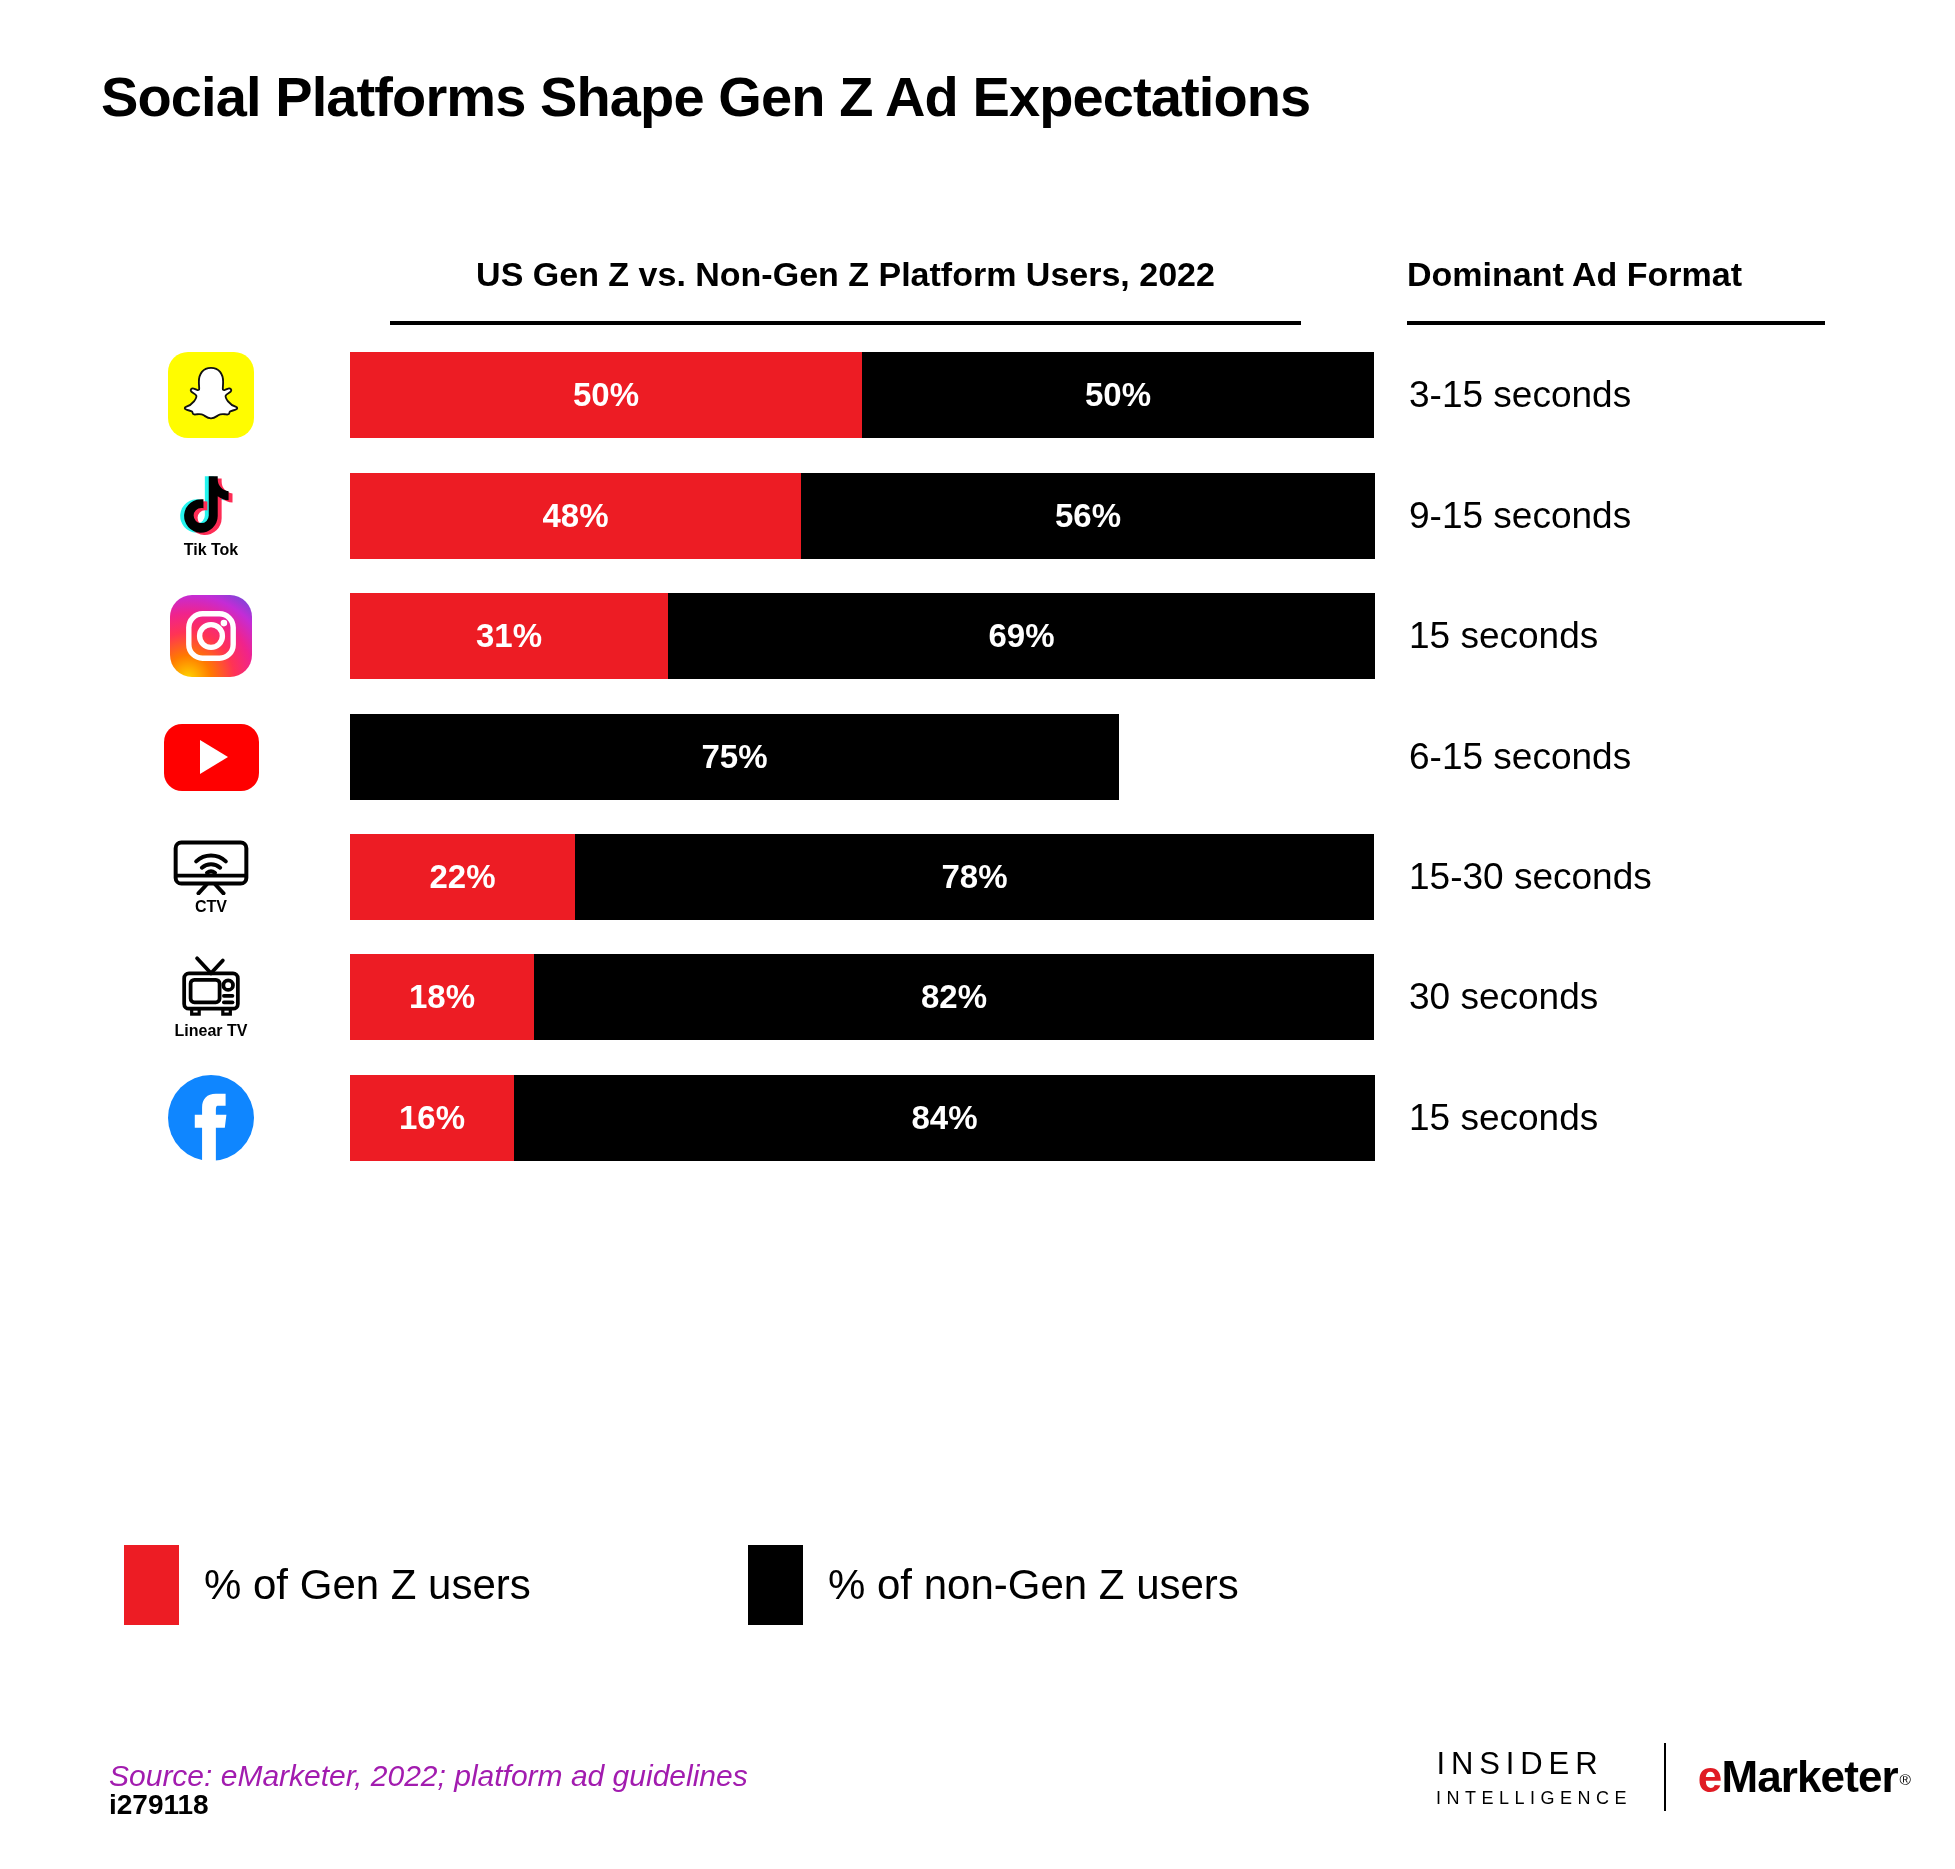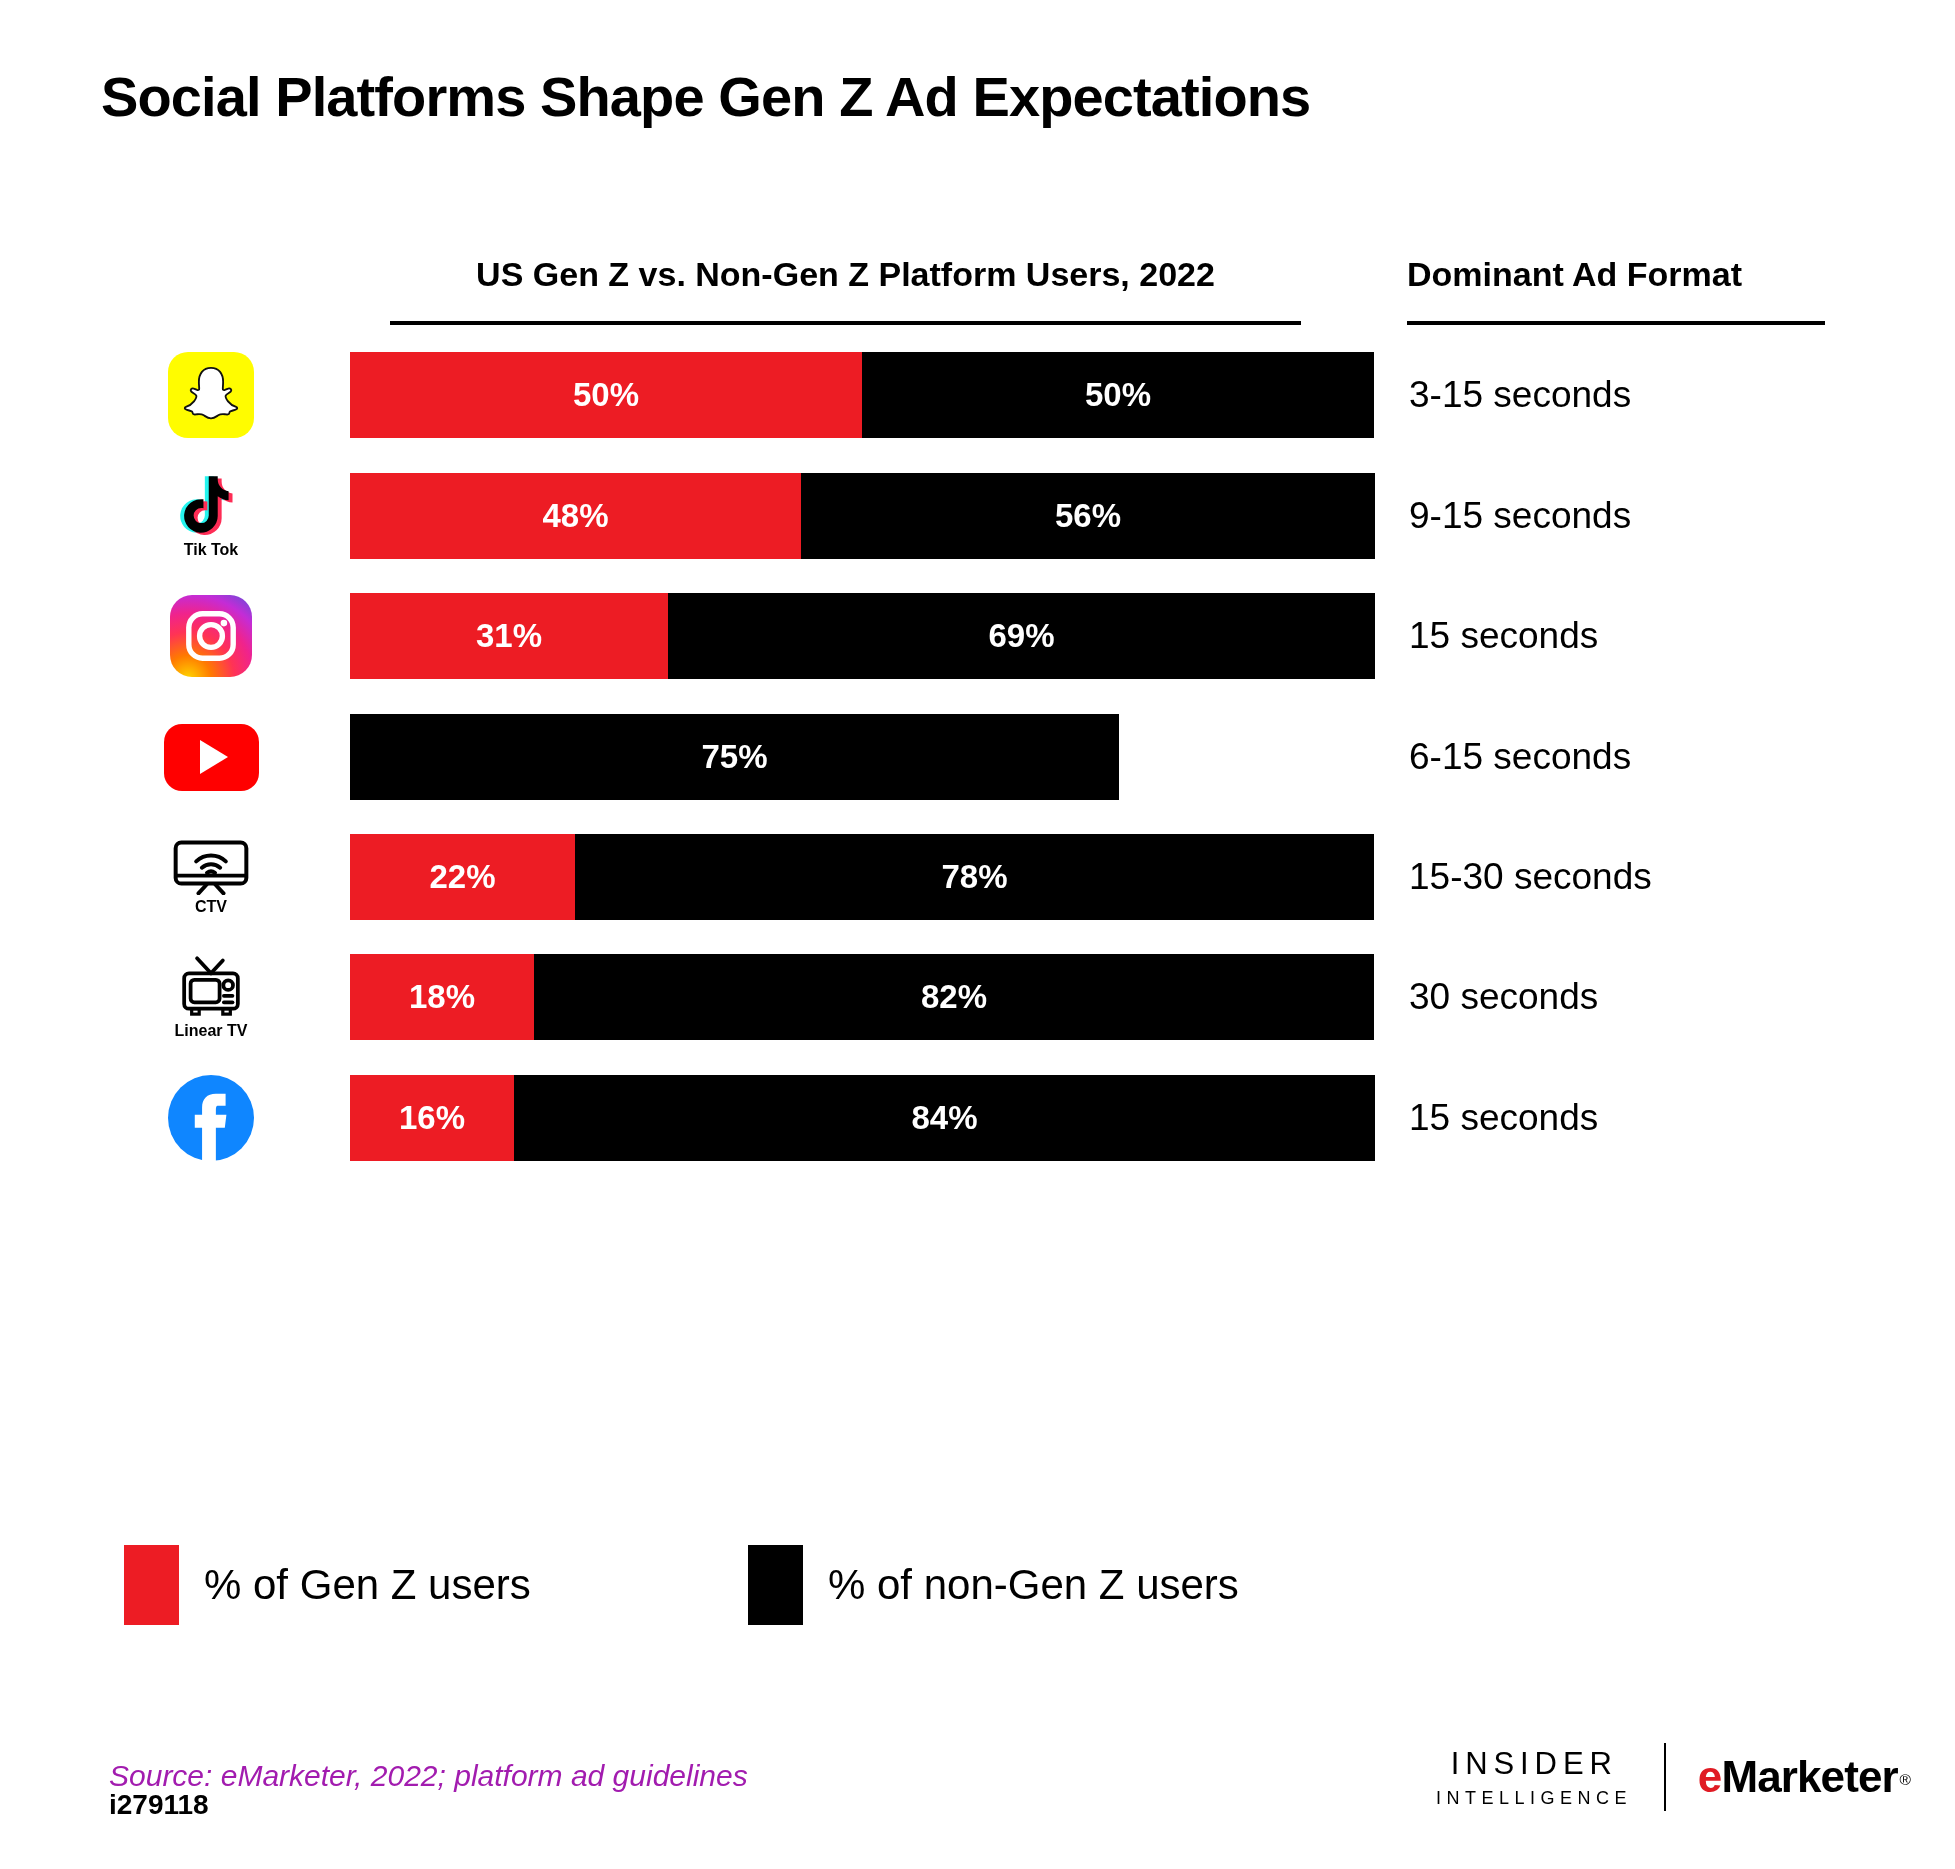--- a/index.html
+++ b/index.html
@@ -64,21 +64,21 @@
   
   .source{
     position:absolute;left:109px;top:1759px;
     font-size:30px;font-style:italic;color:#a21caf;white-space:nowrap;
   }
   .idnum{
     position:absolute;left:109px;top:1789px;
     font-size:28px;font-weight:bold;color:#000;white-space:nowrap;
   }
   .logos{position:absolute;right:45px;top:1743px;display:flex;align-items:center;}
-  .insider{display:flex;flex-direction:column;align-items:center;line-height:1;}
+  .insider{display:flex;flex-direction:column;align-items:flex-start;line-height:1;}
   .insider-top{font-size:31px;letter-spacing:5.9px;color:#000;padding-left:5.9px;}
   .insider-bot{font-size:18px;letter-spacing:5.5px;color:#000;margin-top:10px;padding-left:5.5px;}
   .logo-div{width:1.8px;height:68px;background:#000;margin:0 32px;}
   .emarketer{font-size:44px;font-weight:bold;color:#000;letter-spacing:-0.9px;display:flex;align-items:flex-start;}
   .em-e{color:#E01B24;}
   .em-reg{font-size:15.5px;font-weight:normal;margin-top:19px;margin-left:1.8px;}
 
   
   .snap-tile{width:86px;height:86px;border-radius:20px;background:#FFFC00;display:flex;align-items:center;justify-content:center;}
   .ig-tile{width:82px;height:82px;border-radius:22px;

